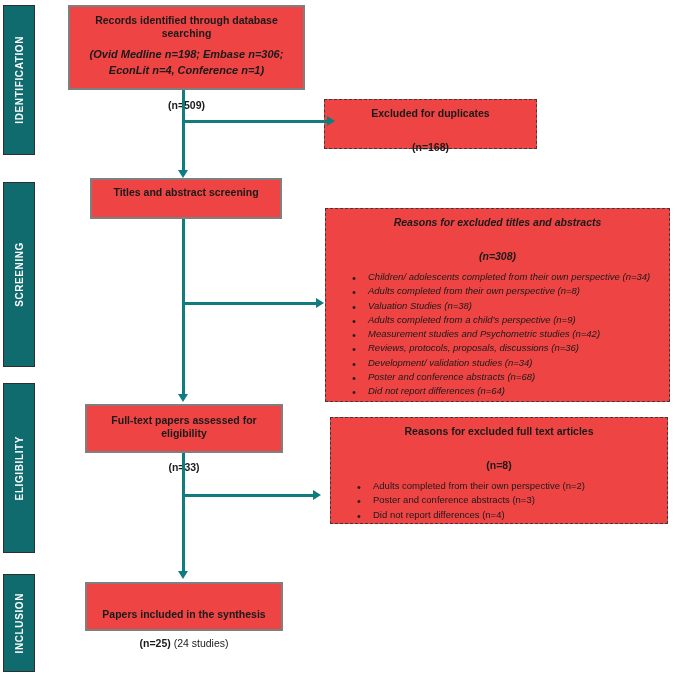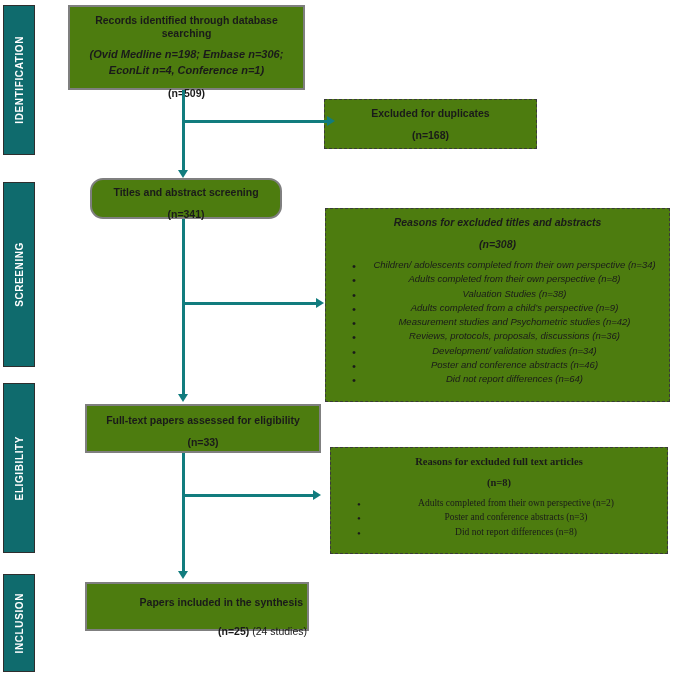--- a/index.html
+++ b/index.html
@@ -35,44 +35,44 @@
     white-space: nowrap;
   }
   #stage-identification { top: 5px;   height: 150px; }
   #stage-screening      { top: 182px; height: 185px; }
   #stage-eligibility    { top: 383px; height: 170px; }
   #stage-inclusion      { top: 574px; height: 98px;  }
 
   
   .box {
     position: absolute;
-    background: #4d7c0f;
+    background: #ef4444;
     box-sizing: border-box;
     text-align: center;
   }
   .box.solid  { border: 2px solid var(--box-border, #7f7f7f); }
   .box.dashed { border: 1px dashed var(--dash-border, #3a3a3a); }
 
   .box-title { font-weight: bold; font-size: 10.5px; line-height: 1.25; margin: 0 4px; }
-  .box-count { font-weight: bold; font-size: 10.5px; margin-top: 9px; }
+  .box-count { font-weight: bold; font-size: 10.5px; margin-top: 21px; }
   .box-detail { font-style: italic; font-weight: 700; font-size: 11px; line-height: 1.4; margin: 7px 14px 0 14px; }
   .count-line { font-size: 10.5px; margin-top: 16px; }
   .count-line .n-bold { font-weight: bold; }
   .count-line .n-reg  { font-weight: normal; }
 
   #box-records   { left: 68px;  top: 5px;   width: 237px; height: 85px;  padding-top: 7px; }
   #box-dup       { left: 324px; top: 99px;  width: 213px; height: 50px;  padding-top: 7px; }
-  #box-screen    { left: 90px;  top: 178px; width: 192px; height: 41px;  padding-top: 6px; border-radius: 13px; }
+  #box-screen    { left: 90px;  top: 178px; width: 192px; height: 41px;  padding-top: 6px; }
   #box-ta-excl   { left: 325px; top: 208px; width: 345px; height: 194px; padding-top: 7px; font-style: italic; }
-  #box-fulltext  { left: 85px;  top: 404px; width: 236px; height: 49px;  padding-top: 8px; }
-  #box-ft-excl   { left: 330px; top: 447px; width: 338px; height: 107px; padding-top: 7px; font-family: Liberation Serif, serif; }
-  #box-included  { left: 85px;  top: 582px; width: 224px; height: 49px;  padding-top: 12px; text-align: right; }
+  #box-fulltext  { left: 85px;  top: 404px; width: 198px; height: 49px;  padding-top: 8px; }
+  #box-ft-excl   { left: 330px; top: 417px; width: 338px; height: 107px; padding-top: 7px; }
+  #box-included  { left: 85px;  top: 582px; width: 198px; height: 49px;  padding-top: 24px; }
 
   .reason-list {
-    text-align: center;
+    text-align: left;
     margin: 8px 0 0 0;
     padding: 0 8px 0 40px;
     list-style: none;
   }
   .reason-list li {
     font-size: 9.5px;
     line-height: 1.5;
     position: relative;
     padding-left: 2px;
   }
@@ -122,51 +122,50 @@
     <div class="box-count">(n=509)</div>
   </div>
 
   <div class="box dashed" id="box-dup">
     <div class="box-title">Excluded for duplicates</div>
     <div class="box-count">(n=168)</div>
   </div>
 
   <div class="box solid" id="box-screen">
     <div class="box-title">Titles and abstract screening</div>
-    <div class="box-count">(n=341)</div>
   </div>
 
   <div class="box dashed" id="box-ta-excl">
     <div class="box-title">Reasons for excluded titles and abstracts</div>
     <div class="box-count">(n=308)</div>
     <ul class="reason-list">
         <li>Children/ adolescents completed from their own perspective (n=34)</li>
         <li>Adults completed from their own perspective (n=8)</li>
         <li>Valuation Studies (n=38)</li>
         <li>Adults completed from a child’s perspective (n=9)</li>
         <li>Measurement studies and Psychometric studies (n=42)</li>
         <li>Reviews, protocols, proposals, discussions (n=36)</li>
         <li>Development/ validation studies (n=34)</li>
-        <li>Poster and conference abstracts (n=46)</li>
+        <li>Poster and conference abstracts (n=68)</li>
         <li>Did not report differences (n=64)</li>
       </ul>
   </div>
 
   <div class="box solid" id="box-fulltext">
     <div class="box-title">Full-text papers assessed for eligibility</div>
     <div class="box-count">(n=33)</div>
   </div>
 
   <div class="box dashed" id="box-ft-excl">
     <div class="box-title">Reasons for excluded full text articles</div>
     <div class="box-count">(n=8)</div>
     <ul class="reason-list">
         <li>Adults completed from their own perspective (n=2)</li>
         <li>Poster and conference abstracts (n=3)</li>
-        <li>Did not report differences (n=8)</li>
+        <li>Did not report differences (n=4)</li>
       </ul>
   </div>
 
   <div class="box solid" id="box-included">
     <div class="box-title">Papers included in the synthesis</div>
     <div class="count-line">
       <span class="n-bold">(n=25)</span>
       <span class="n-reg">(24 studies)</span>
     </div>
   </div>

